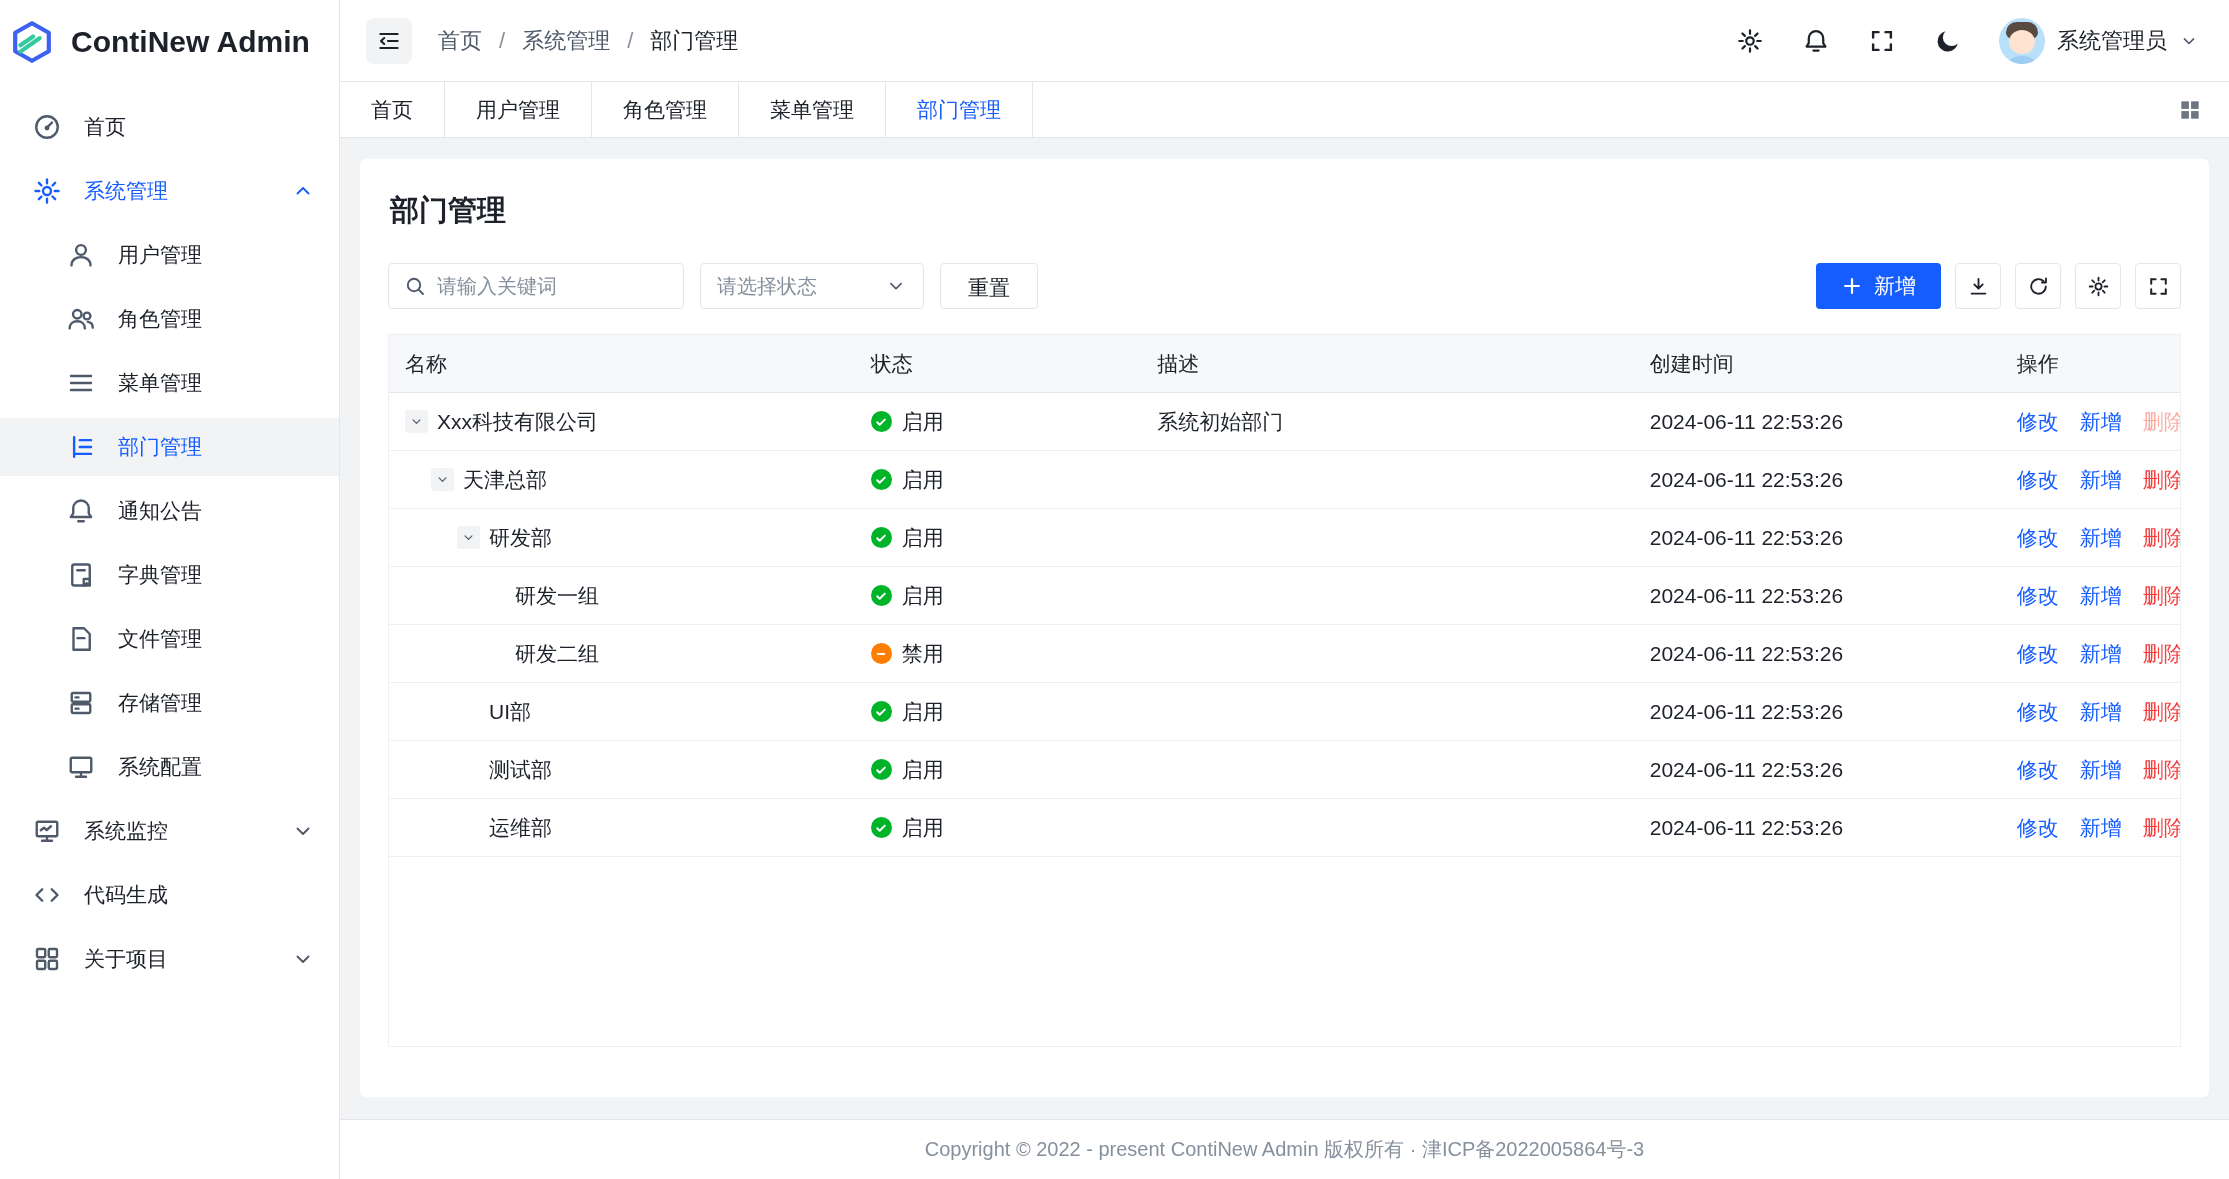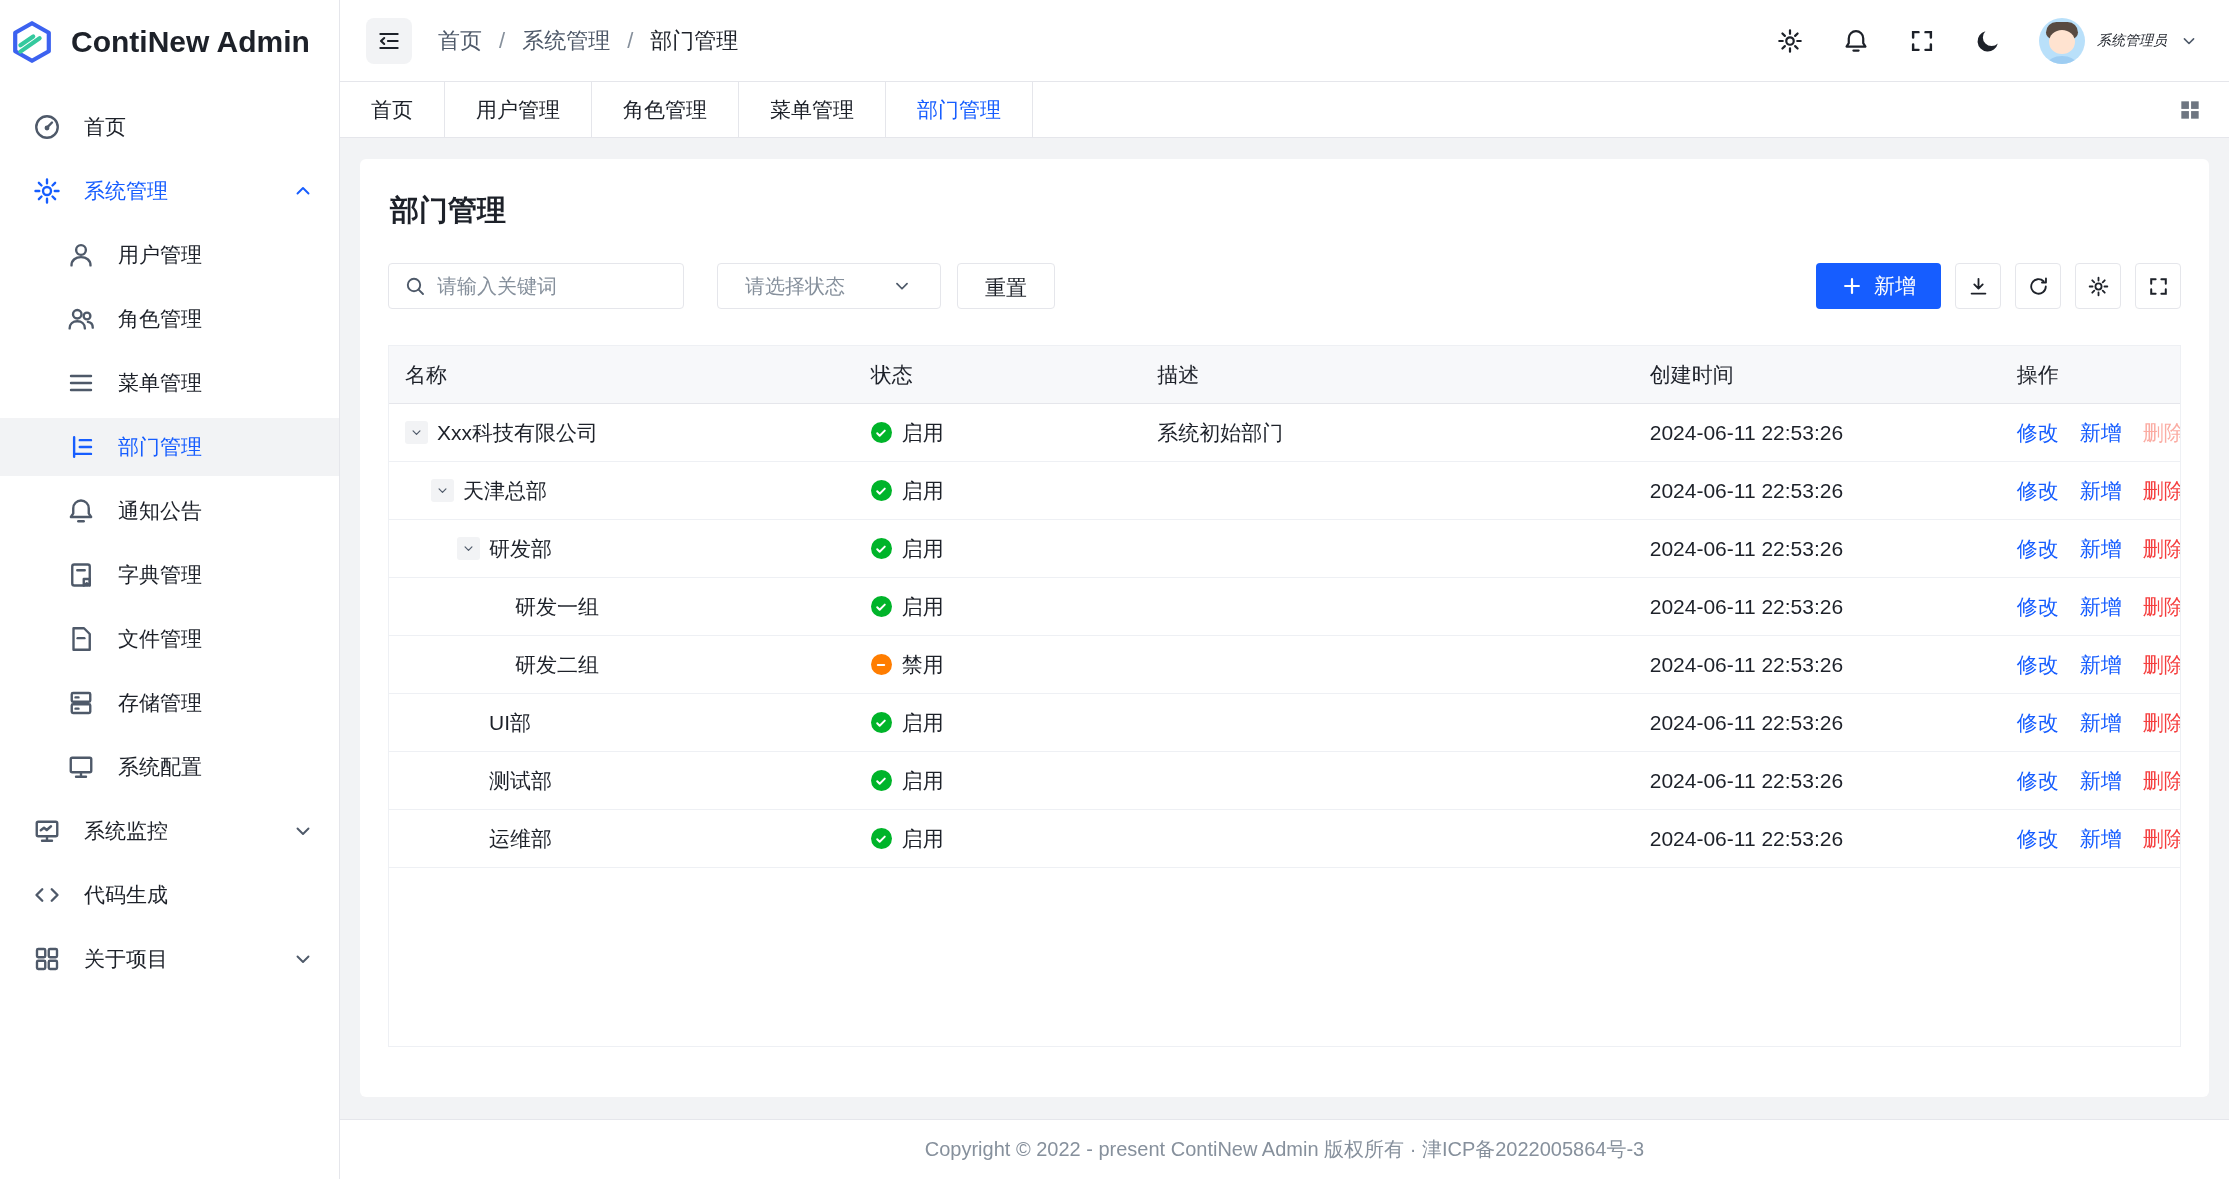--- a/index.html
+++ b/index.html
@@ -38,21 +38,21 @@
   .crumb-sep { color:#86909c; }
   .crumb.current { color:#1d2129; font-weight:500; }
   .topbar-right { margin-left:auto; display:flex; align-items:center; gap:36px; }
   .top-icon { width:30px; height:30px; color:#1d2129; display:flex; align-items:center; justify-content:center; cursor:pointer; }
   .top-icon svg { width:28px; height:28px; }
   .user-chip { display:flex; align-items:center; gap:12px; cursor:pointer; }
   .avatar { width:46px; height:46px; border-radius:50%; background:#b9e0fa; position:relative; overflow:hidden; flex:none; }
   .avatar .face { position:absolute; left:10px; right:10px; top:12px; height:24px; border-radius:50%; background:#ffe3d0; }
   .avatar .hair { position:absolute; left:7px; right:7px; top:4px; height:17px; border-radius:16px 16px 10px 10px; background:#584a41; }
   .avatar .body { position:absolute; left:9px; right:9px; bottom:-8px; height:16px; border-radius:50% 50% 0 0; background:#9ecdf2; }
-  .username { font-size:14px; color:#1d2129; white-space:nowrap;font-style:italic; }
+  .username { font-size:22px; color:#1d2129; white-space:nowrap; }
   .user-caret { width:20px; height:20px; color:#4e5969; display:flex; }
   .user-caret svg { width:20px; height:20px; }
 
   
   .tabbar { height:56px; background:#fff; border-bottom:1px solid #e5e6eb; display:flex; align-items:stretch; flex:none; }
   .tab { padding:0 31px; display:flex; align-items:center; font-size:21px; color:#1d2129; border-right:1px solid #e5e6eb; cursor:pointer; white-space:nowrap; background:#fff; }
   .tab.active { color:#165dff; }
   .tabbar-right { margin-left:auto; display:flex; align-items:center; padding:0 24px; }
   .tab-grid-btn { width:30px; height:30px; color:#6e7681; display:flex; align-items:center; justify-content:center; cursor:pointer; }
   .tab-grid-btn svg { width:26px; height:26px; }
@@ -60,33 +60,33 @@
   
   .content { flex:1; padding:21px 20px 22px 20px; overflow:hidden; display:flex; }
   .card { background:#fff; border-radius:6px; flex:1; padding:26px 28px 50px 28px; display:flex; flex-direction:column; min-width:0; }
   .page-title { font-size:29px; font-weight:700; color:#1d2129; margin:6px 2px 32px 2px; }
   .controls { display:flex; gap:16px; flex:none; }
   .search-box { width:296px; height:46px; border:1px solid #e5e6eb; border-radius:4px; display:flex; align-items:center; padding:0 14px; gap:10px; background:#fff; }
   .search-box .s-icon { width:24px; height:24px; color:#4e5969; flex:none; display:flex; }
   .search-box .s-icon svg { width:24px; height:24px; }
   .search-input { border:none; outline:none; flex:1; font-size:20px; font-family:inherit; color:#1d2129; min-width:0; }
   .search-input::placeholder { color:#86909c; }
-  .select-box { width:224px; height:46px; border:1px solid #e5e6eb; border-radius:4px; display:flex; align-items:center; padding:0 27px; font-size:20px; color:#86909c; cursor:pointer; background:#fff;margin-left:17px; }
+  .select-box { width:224px; height:46px; border:1px solid #e5e6eb; border-radius:4px; display:flex; align-items:center; padding:0 16px; font-size:20px; color:#86909c; cursor:pointer; background:#fff; }
   .select-caret { margin-left:auto; width:22px; height:22px; color:#4e5969; display:flex; }
   .select-caret svg { width:22px; height:22px; }
   .reset-btn { height:46px; padding:10px 27px; border:1px solid #e5e6eb; border-radius:4px; background:#fff; font-size:21px; color:#1d2129; font-family:inherit; cursor:pointer; }
   .controls-right { margin-left:auto; display:flex; align-items:center; gap:14px; }
   .add-btn { height:46px; padding:0 25px; background:#165dff; border:none; border-radius:4px; color:#fff; font-size:21px; font-family:inherit; display:flex; align-items:center; gap:11px; cursor:pointer; }
   .add-btn .p-icon { width:22px; height:22px; display:flex; }
   .add-btn .p-icon svg { width:22px; height:22px; }
   .icon-btn { width:46px; height:46px; border:1px solid #e5e6eb; border-radius:4px; background:#fff; color:#1d2129; display:flex; align-items:center; justify-content:center; cursor:pointer; }
   .icon-btn svg { width:23px; height:23px; }
 
   
-  .table-wrap { margin-top:36px; border:1px solid #eef0f4; flex:1; display:flex; flex-direction:column; overflow:hidden; }
+  .table-wrap { margin-top:25px; border:1px solid #eef0f4; flex:1; display:flex; flex-direction:column; overflow:hidden; }
   .thead { display:flex; height:58px; align-items:center; background:#f7f8fa; border-bottom:1px solid #e5e6eb; font-size:21px; font-weight:500; color:#1d2129; flex:none; }
   .trow { display:flex; height:58px; align-items:center; border-bottom:1px solid #eef0f4; font-size:21px; background:#fff; flex:none; }
   .cell { padding-left:16px; display:flex; align-items:center; overflow:hidden; white-space:nowrap; }
   .col-name { width:26%; } .col-status { width:16%; } .col-desc { width:27.5%; } .col-time { width:20.5%; } .col-ops { width:10%; }
   .expander { width:23px; height:23px; border-radius:3px; background:#f2f3f5; color:#4e5969; display:flex; align-items:center; justify-content:center; margin-right:9px; cursor:pointer; flex:none; }
   .expander svg { width:15px; height:15px; }
   .leaf-spacer { width:32px; flex:none; }
   .status-dot { width:21px; height:21px; border-radius:50%; display:flex; align-items:center; justify-content:center; margin-right:10px; flex:none; }
   .status-dot svg { width:14px; height:14px; }
   .status-dot.enabled { background:#00b42a; }

